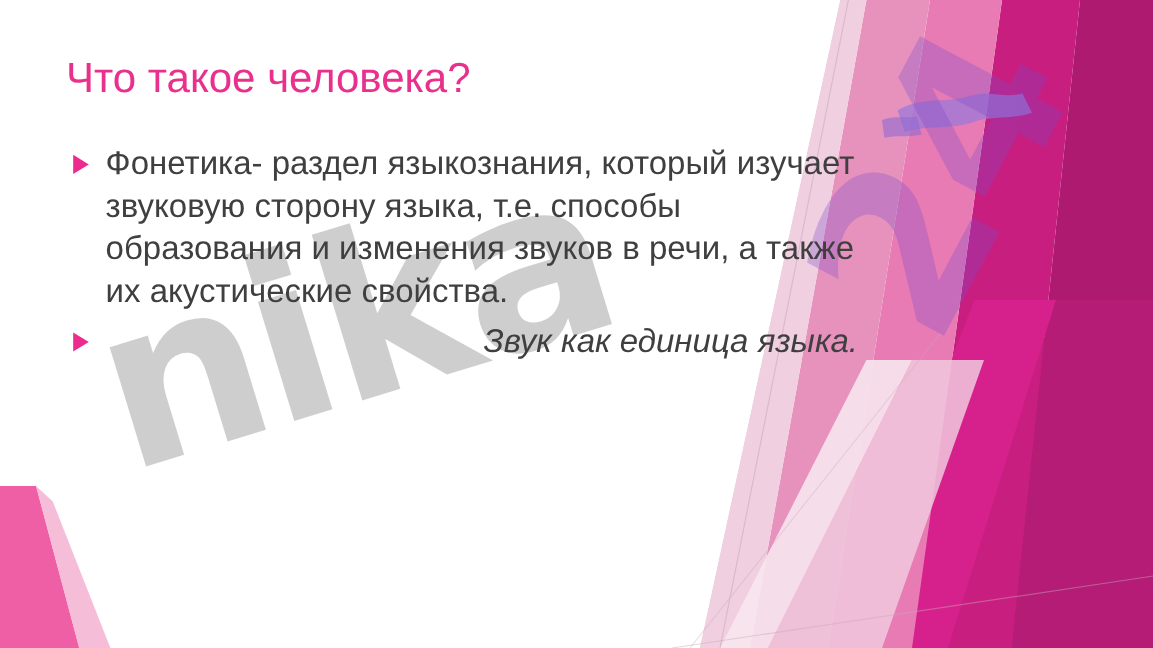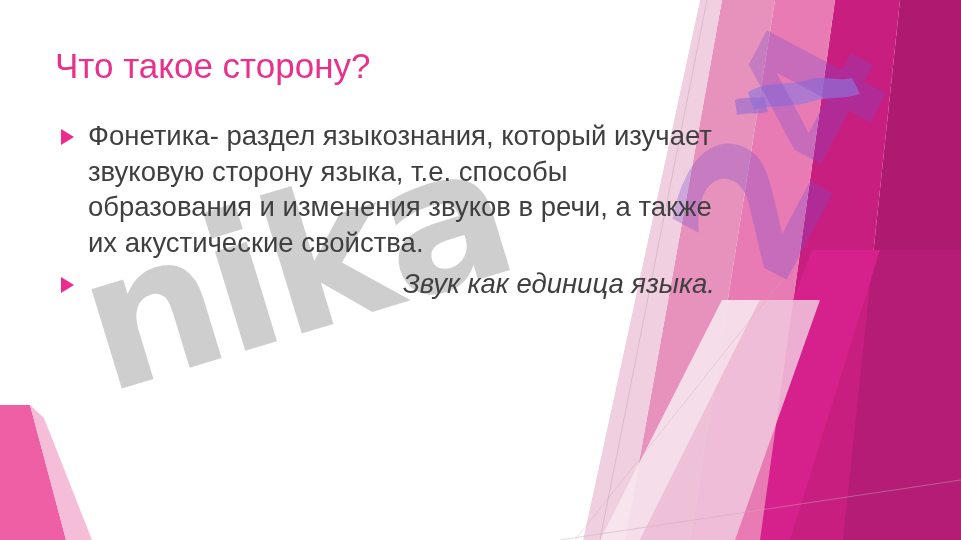--- a/index.html
+++ b/index.html
@@ -156,21 +156,21 @@
 
     <polygon points="0,405 0,540 66,540 30,405" fill="#ee5fa6"></polygon>
     <polygon points="30,405 66,540 92,540 44,418" fill="#f3a7cb" opacity="0.75"></polygon>
   </svg>
 
   <div class="wm-gray">nika</div>
   <div class="wm-purple">24</div>
 
   <div class="content">
 
-    <div class="title">Что такое сторону?</div>
+    <div class="title">Что такое человека?</div>
 
     <ul class="body-list">
 
       <li class="bullet-row">
         <span class="tri"></span>
         <span class="bullet-text">Фонетика- раздел языкознания, который изучает звуковую сторону языка, т.е. способы образования и изменения звуков в речи, а также их акустические свойства.</span>
       </li>
 
       <li class="bullet-row italic">
         <span class="tri"></span>

